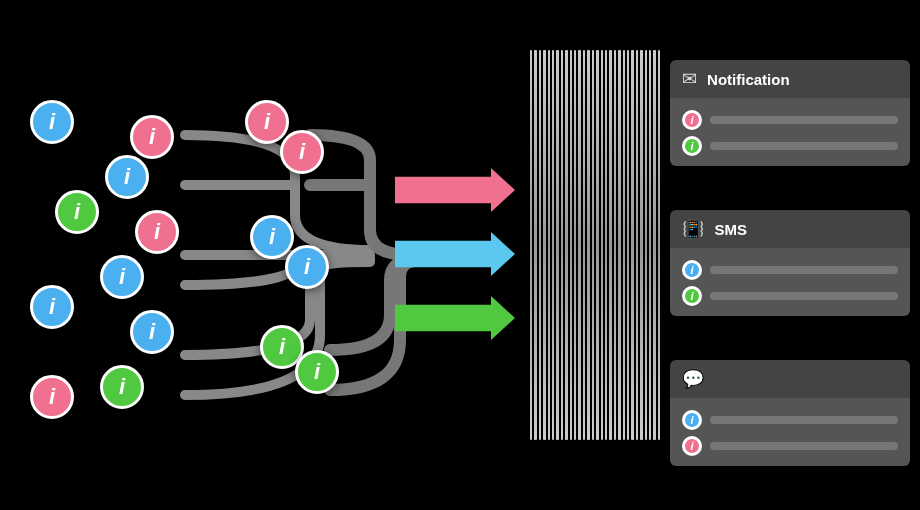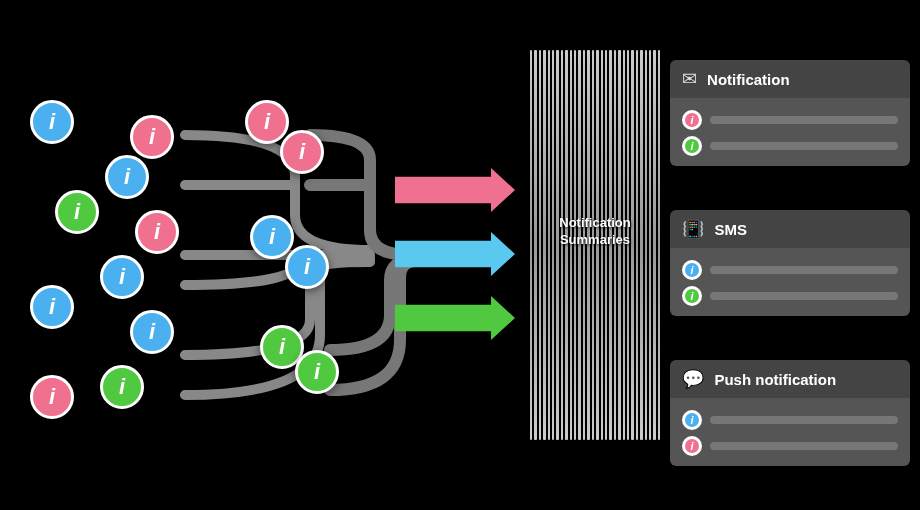--- a/index.html
+++ b/index.html
@@ -220,22 +220,20 @@
     <div class="fan-line"></div>
     <div class="fan-line"></div>
     <div class="fan-line"></div>
     <div class="fan-line"></div>
     <div class="fan-line"></div>
     <div class="fan-line"></div>
     <div class="fan-line"></div>
     <div class="fan-line"></div>
   </div>
 
-  <div class="notif-summary-label">Notification
-Summaries</div>
 
   <div class="panel panel-notification">
     <div class="panel-header">
       <span class="panel-header-icon">✉</span>
       <span class="panel-header-title">Notification</span>
     </div>
     <div class="panel-body">
       <div class="panel-row">
         <div class="panel-dot pink">i</div>
         <div class="panel-line"></div>
@@ -260,21 +258,20 @@
       <div class="panel-row">
         <div class="panel-dot green">i</div>
         <div class="panel-line"></div>
       </div>
     </div>
   </div>
 
   <div class="panel panel-push">
     <div class="panel-header">
       <span class="panel-header-icon">💬</span>
-      <span class="panel-header-title">Push notification</span>
     </div>
     <div class="panel-body">
       <div class="panel-row">
         <div class="panel-dot blue">i</div>
         <div class="panel-line"></div>
       </div>
       <div class="panel-row">
         <div class="panel-dot pink">i</div>
         <div class="panel-line"></div>
       </div>

